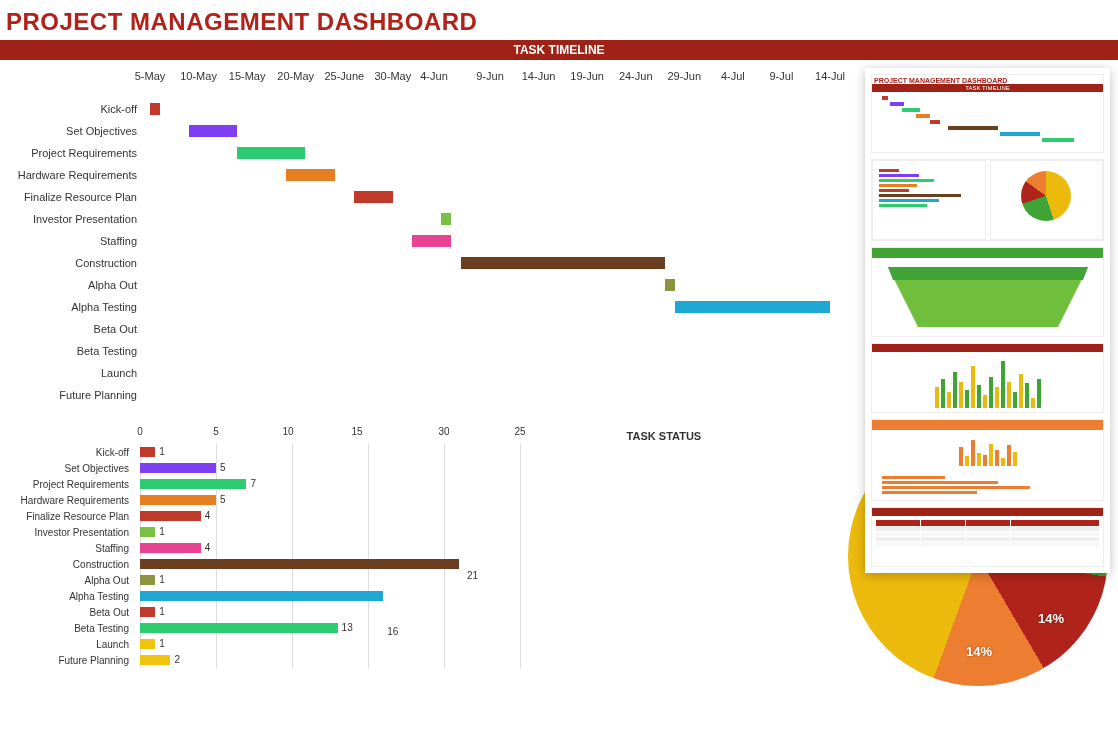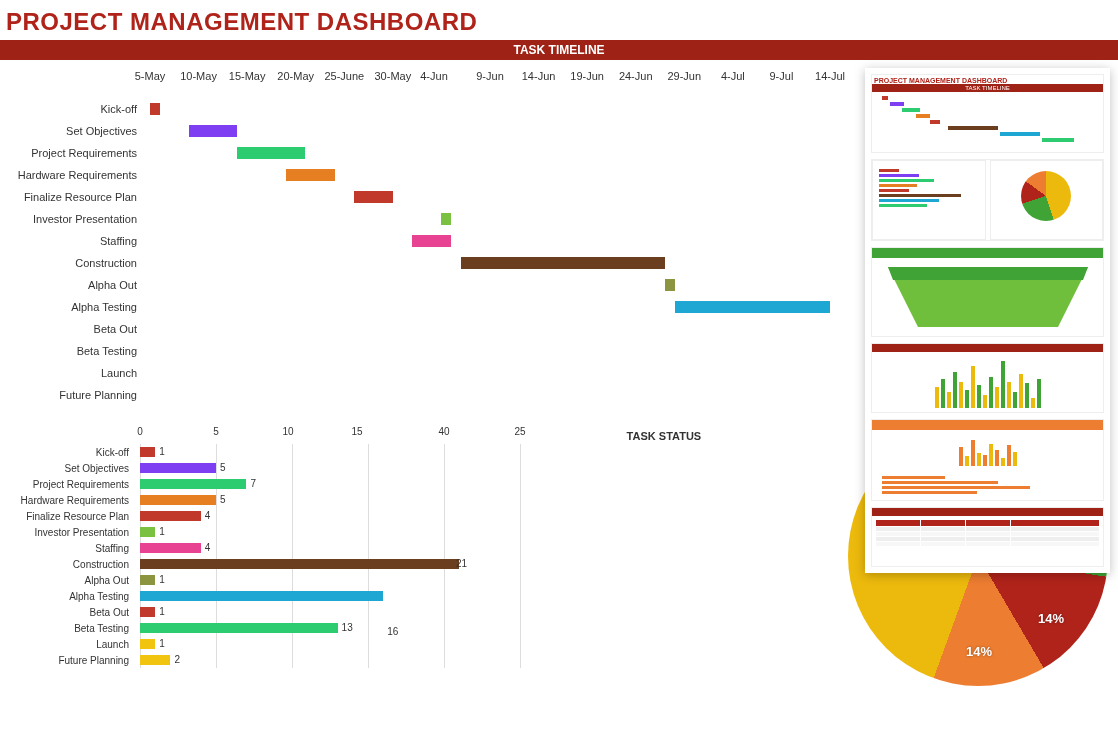--- a/index.html
+++ b/index.html
@@ -273,21 +273,21 @@
     <div class="days-chart">
       <div class="days-axis" id="days-axis">
           <div class="tick" style="left: 0px;">0</div>
           <div class="grid" style="left: 0px; height: 224px;"></div>
           <div class="tick" style="left: 76px;">5</div>
           <div class="grid" style="left: 76px; height: 224px;"></div>
           <div class="tick" style="left: 148px;">10</div>
           <div class="grid" style="left: 152px; height: 224px;"></div>
           <div class="tick" style="left: 217px;">15</div>
           <div class="grid" style="left: 228px; height: 224px;"></div>
-          <div class="tick" style="left: 304px;">40</div>
+          <div class="tick" style="left: 304px;">30</div>
           <div class="grid" style="left: 304px; height: 224px;"></div>
           <div class="tick" style="left: 380px;">25</div>
           <div class="grid" style="left: 380px; height: 224px;"></div>
         </div>
       <div id="days-rows" style="position:relative;">
           <div class="days-row">
             <div class="days-row-label">Kick-off</div>
             <div class="days-bar" style="width: 15.2px; background: rgb(192, 57, 43);"></div>
             <div class="days-val" style="left: 19.2px;">1</div>
           </div>
@@ -317,21 +317,21 @@
             <div class="days-val" style="left: 19.2px;">1</div>
           </div>
           <div class="days-row">
             <div class="days-row-label">Staffing</div>
             <div class="days-bar" style="width: 60.8px; background: rgb(232, 67, 147);"></div>
             <div class="days-val" style="left: 64.8px;">4</div>
           </div>
           <div class="days-row">
             <div class="days-row-label">Construction</div>
             <div class="days-bar" style="width: 319.2px; background: rgb(107, 62, 31);"></div>
-            <div class="days-val" style="left: 316px;">21</div>
+            <div class="days-val" style="left: 327px; margin-top: 12px;">21</div>
           </div>
           <div class="days-row">
             <div class="days-row-label">Alpha Out</div>
             <div class="days-bar" style="width: 15.2px; background: rgb(141, 148, 64);"></div>
             <div class="days-val" style="left: 19.2px;">1</div>
           </div>
           <div class="days-row">
             <div class="days-row-label">Alpha Testing</div>
             <div class="days-bar" style="width: 243.2px; background: rgb(31, 167, 212);"></div>
             <div class="days-val" style="left: 247.2px; margin-top: 36px;">16</div>

